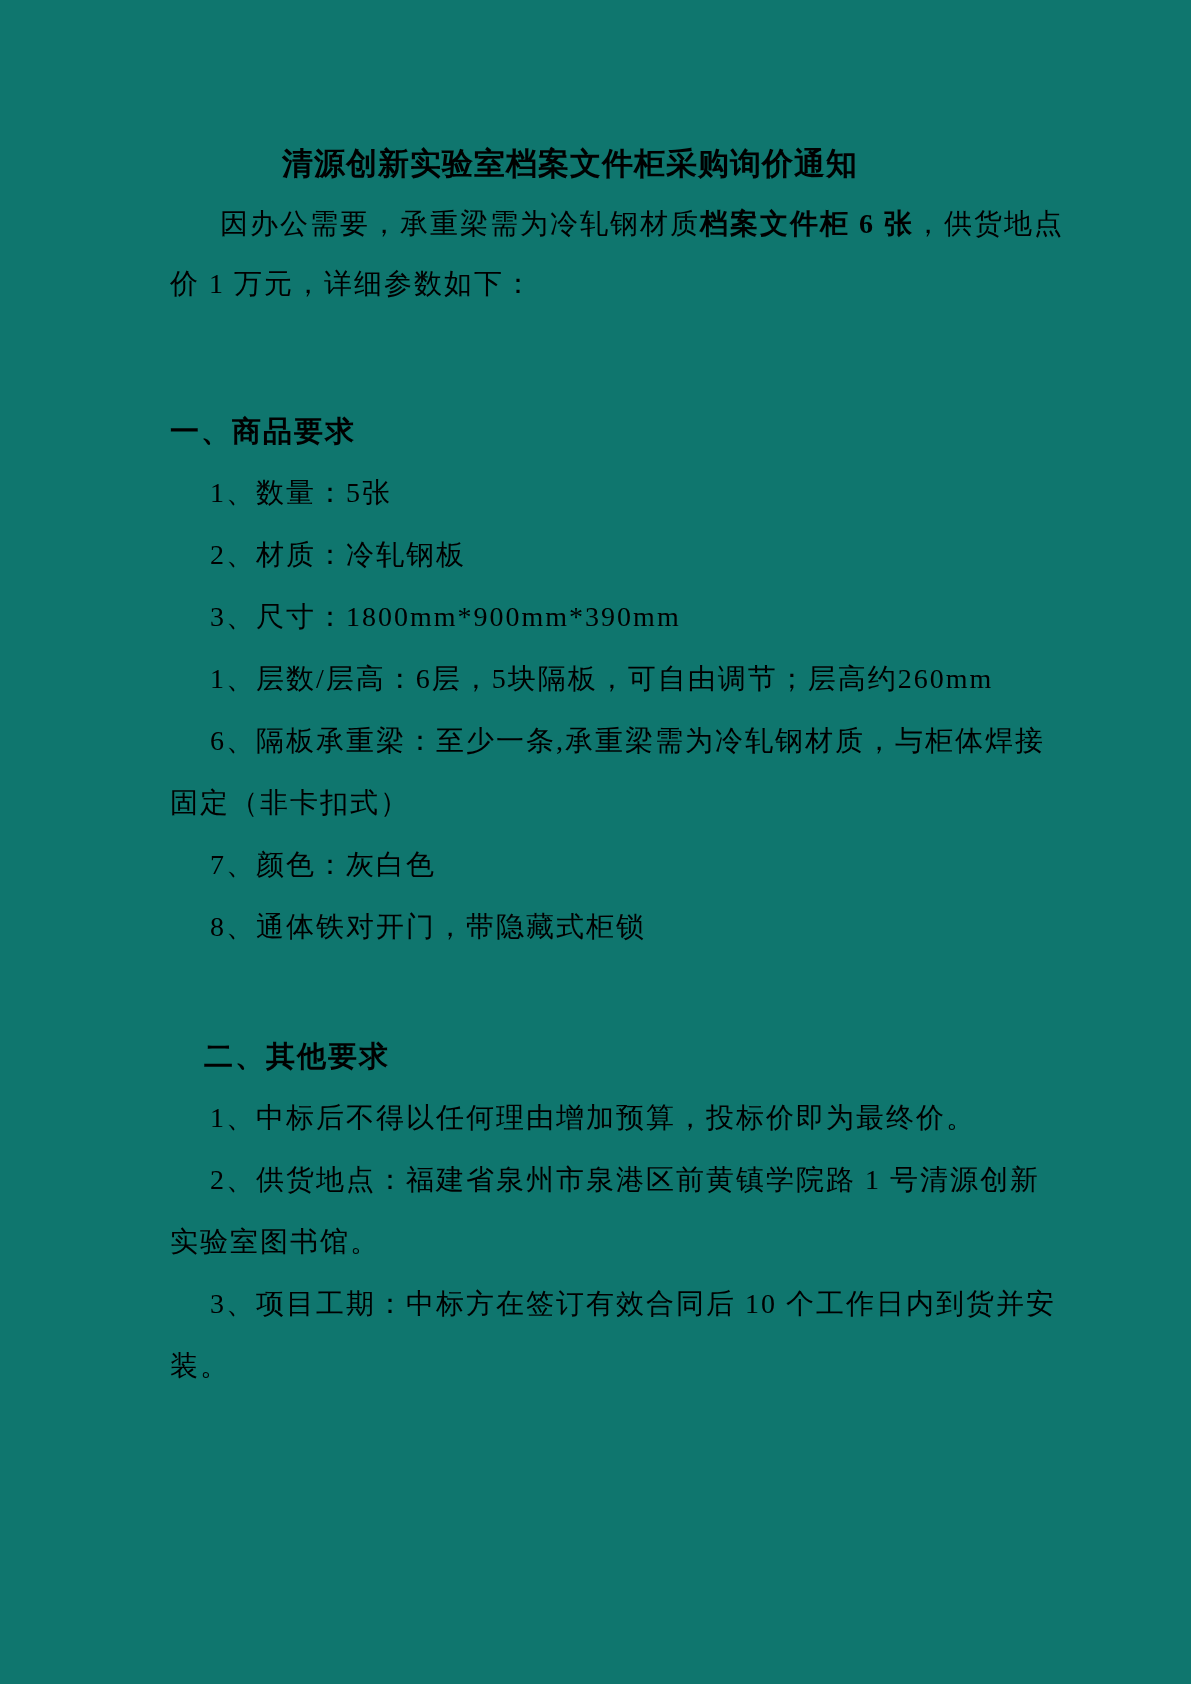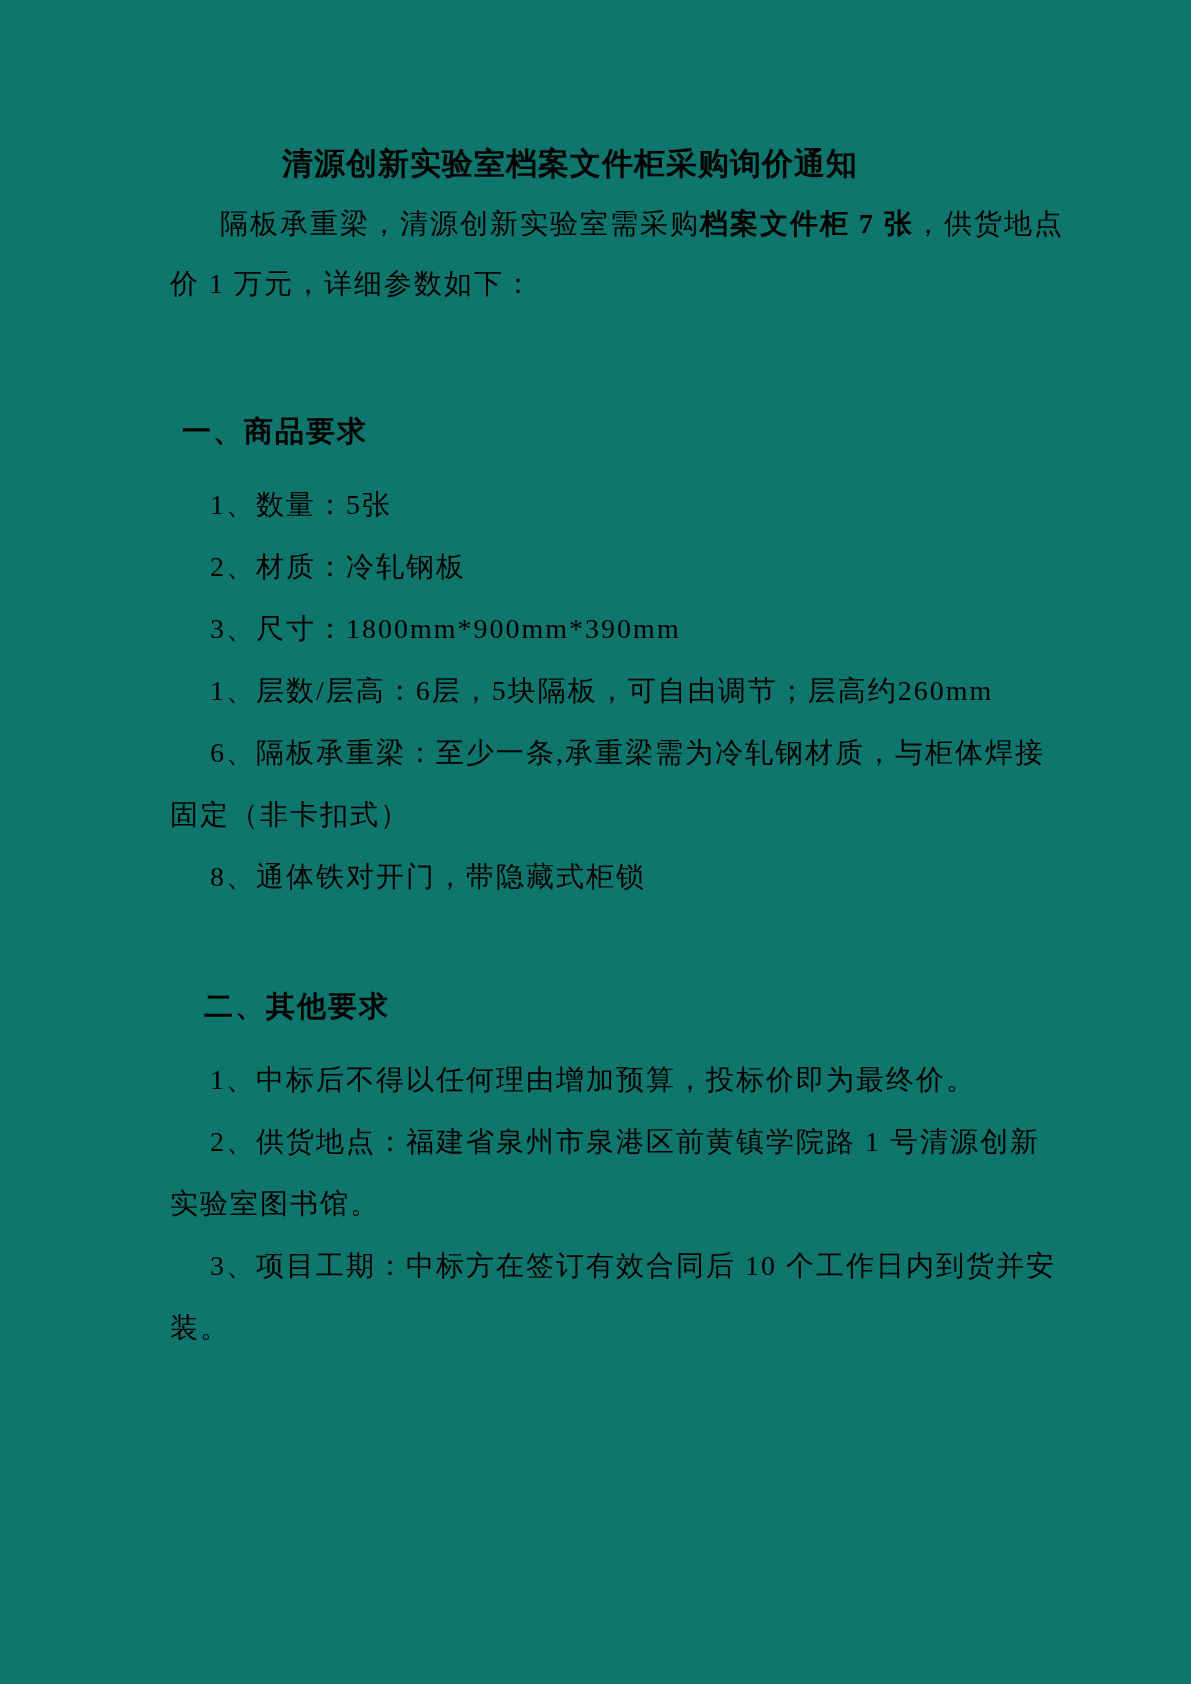--- a/index.html
+++ b/index.html
@@ -39,52 +39,53 @@
     white-space: nowrap;
     letter-spacing: 2px;
   }
   .sec-line {
     height: 62px;
     line-height: 62px;
   }
   .indent-first { text-indent: 50px; }
   .indent-item { padding-left: 40px; }
   .heading {
-    margin: 12px;
+    margin: 0;
     font-size: 29px;
     font-weight: 700;
     height: 62px;
     line-height: 62px;
     font-family: "Liberation Sans", "DejaVu Sans", sans-serif;
     white-space: nowrap;
     letter-spacing: 2px;
   }
   .heading-1 { margin-top: 86px; }
   .heading-2 { margin-top: 67px; margin-left: 34px; }
   .bold-run { font-weight: 700; }
 </style>
 </head>
 <body>
 
 <div class="page">
   <div class="content">
 
     <h1 class="doc-title">清源创新实验室档案文件柜采购询价通知</h1>
 
-    <p class="line indent-first"><span>隔板承重梁，清源创新实验室需采购</span><span class="bold-run">档案文件柜 7 张</span><span>，供货地点</span></p>
+    <p class="line indent-first"><span>因办公需要，承重梁需为冷轧钢材质</span><span class="bold-run">档案文件柜 6 张</span><span>，供货地点</span></p>
     <p class="line">价 1 万元，详细参数如下：</p>
 
     <h2 class="heading heading-1">一、商品要求</h2>
 
     <p class="line sec-line indent-item">1、数量：5张</p>
     <p class="line sec-line indent-item">2、材质：冷轧钢板</p>
     <p class="line sec-line indent-item">3、尺寸：1800mm*900mm*390mm</p>
     <p class="line sec-line indent-item">1、层数/层高：6层，5块隔板，可自由调节；层高约260mm</p>
     <p class="line sec-line indent-item">6、隔板承重梁：至少一条,承重梁需为冷轧钢材质，与柜体焊接</p>
     <p class="line sec-line">固定（非卡扣式）</p>
+    <p class="line sec-line indent-item">7、颜色：灰白色</p>
     <p class="line sec-line indent-item">8、通体铁对开门，带隐藏式柜锁</p>
 
     <h2 class="heading heading-2">二、其他要求</h2>
 
     <p class="line sec-line indent-item">1、中标后不得以任何理由增加预算，投标价即为最终价。</p>
     <p class="line sec-line indent-item">2、供货地点：福建省泉州市泉港区前黄镇学院路 1 号清源创新</p>
     <p class="line sec-line">实验室图书馆。</p>
     <p class="line sec-line indent-item">3、项目工期：中标方在签订有效合同后 10 个工作日内到货并安</p>
     <p class="line sec-line">装。</p>
 

